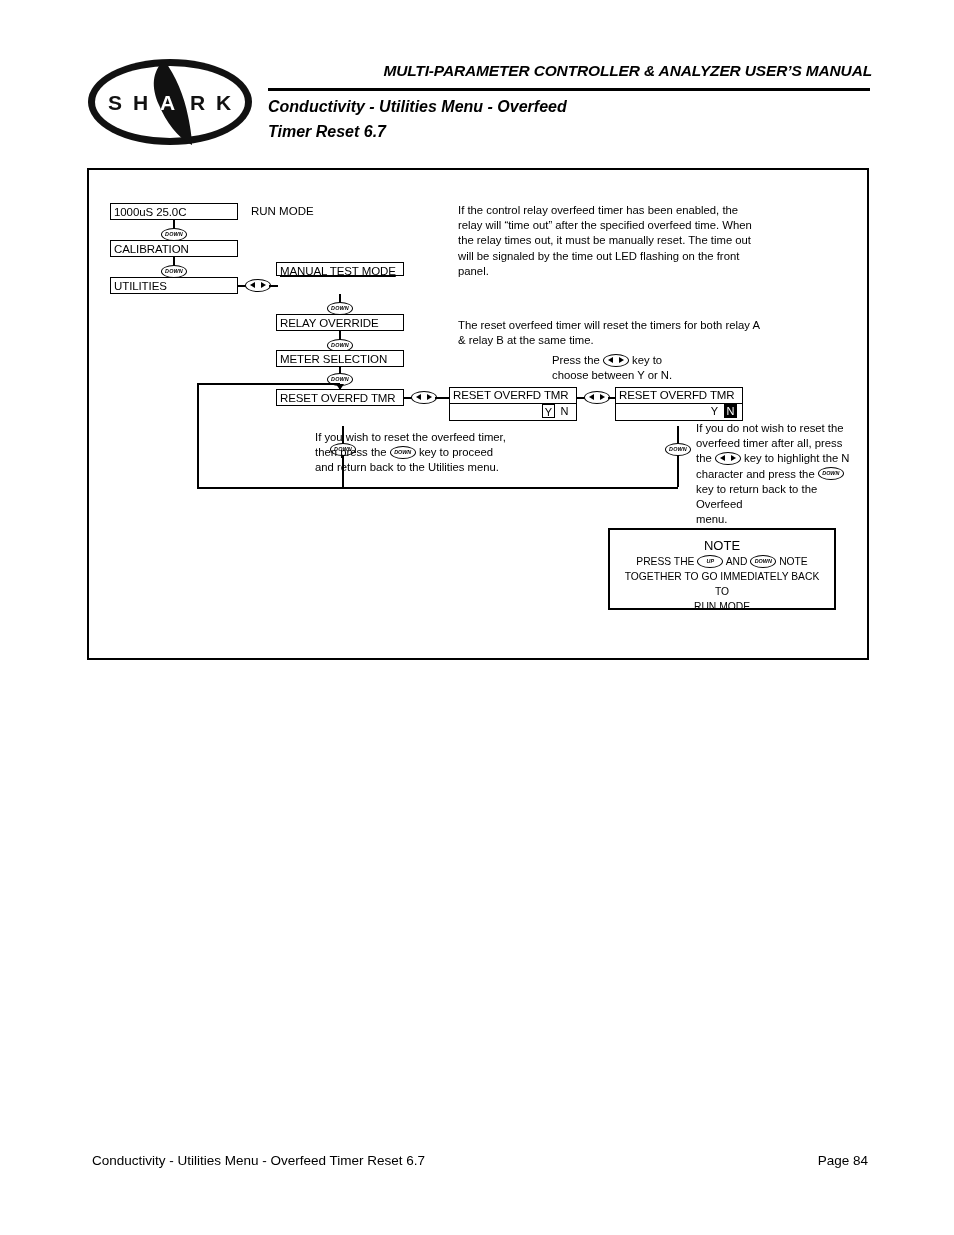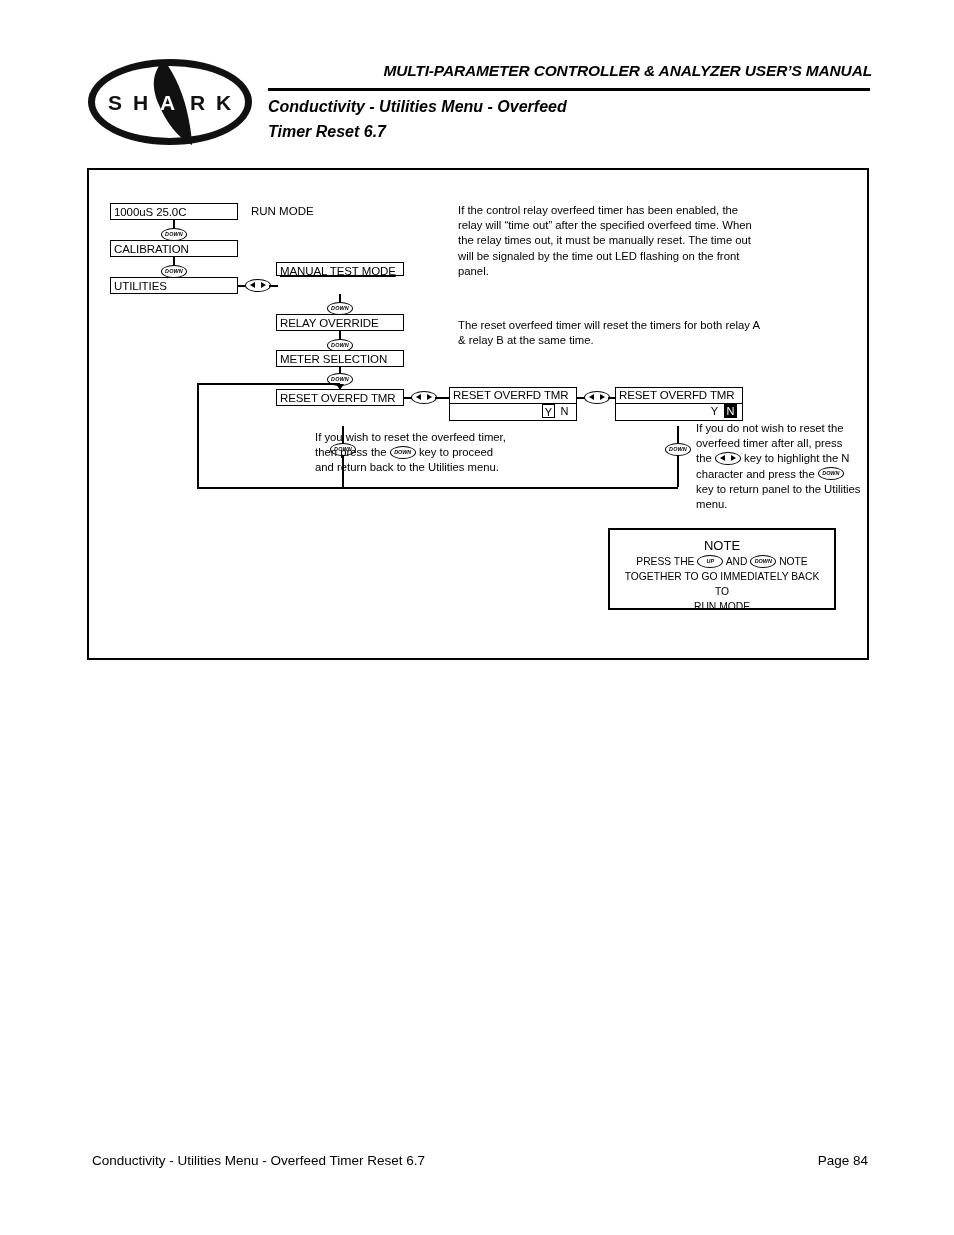--- a/index.html
+++ b/index.html
@@ -317,38 +317,44 @@
     <div class="row1">RESET OVERFD TMR</div>
     <div class="row2">
       <span class="yn" style="right:21px;">Y</span>
       <span class="yn sel" style="right:5px;">N</span>
     </div>
   </div>
 
   <div class="para" style="left:369px; top:33px; width:305px;">If the control relay overfeed timer has been enabled, the relay will “time out” after the specified overfeed time. When the relay times out, it must be manually reset. The time out will be signaled by the time out LED flashing on the front panel.</div>
   <div class="para" style="left:369px; top:104px; width:305px;margin-top:44px;">The reset overfeed timer will reset the timers for both relay A &amp; relay B at the same time.</div>
 
+  <div class="para" style="left:463px; top:183px; width:180px;">
+    <span>Press the</span>
+    <span class="ikey lr"><i class="l"></i><i class="r"></i></span>
+    <span>key to</span><br>
+    <span>choose between Y or N.</span>
+  </div>
 
   <div class="para" style="left:226px; top:260px; width:215px;">
     <span>If you wish to reset the overfeed timer,</span><br>
     <span>then press the</span>
     <span class="ikey">DOWN</span>
     <span>key to  proceed</span><br>
     <span>and return back to the Utilities menu.</span>
   </div>
 
   <div class="para" style="left:607px; top:251px; width:166px;">
     <span>If you do not wish to reset the</span><br>
     <span>overfeed timer after all, press</span><br>
     <span>the</span>
     <span class="ikey lr"><i class="l"></i><i class="r"></i></span>
     <span>key to highlight the N</span><br>
     <span>character and press the</span>
     <span class="ikey">DOWN</span><br>
-    <span>key to return panel to the Utilities</span><br>
+    <span>key to return back to the Overfeed</span><br>
     <span>menu.</span>
   </div>
 
 </div>
 
 <div id="note-box">
   <div id="note-title">NOTE</div>
   <div id="note-body">
     <span>PRESS THE</span>
     <span class="ikey">UP</span>

